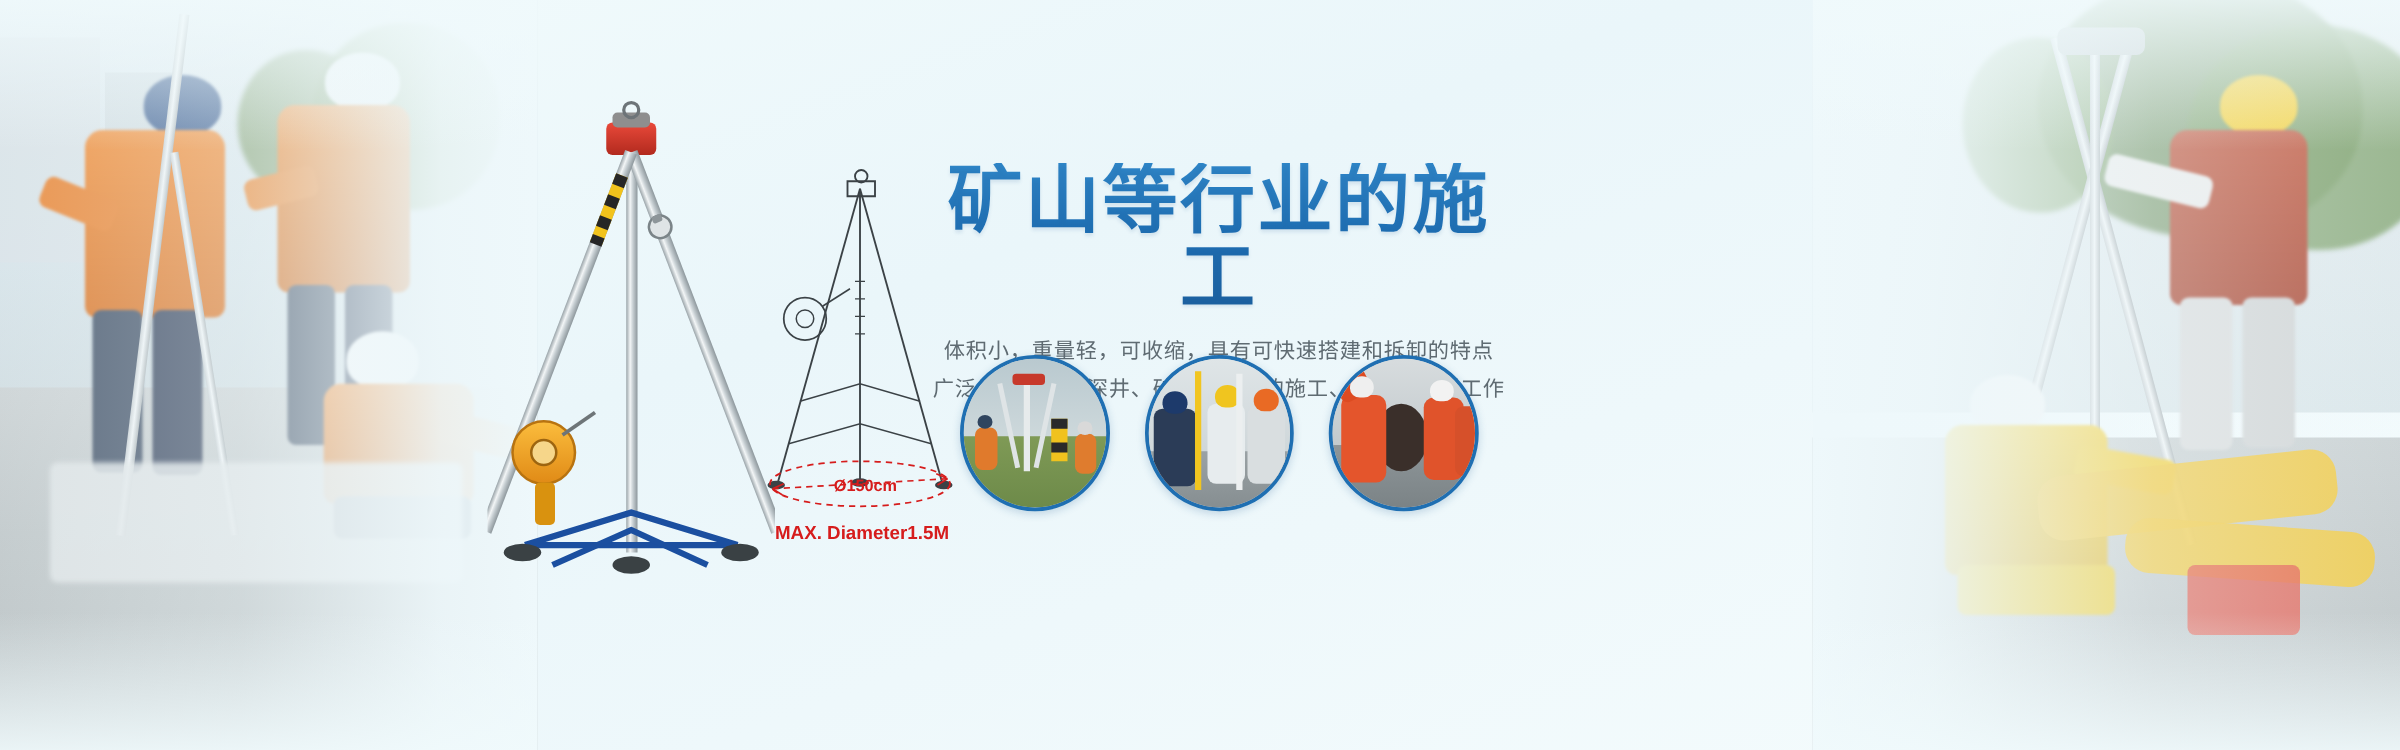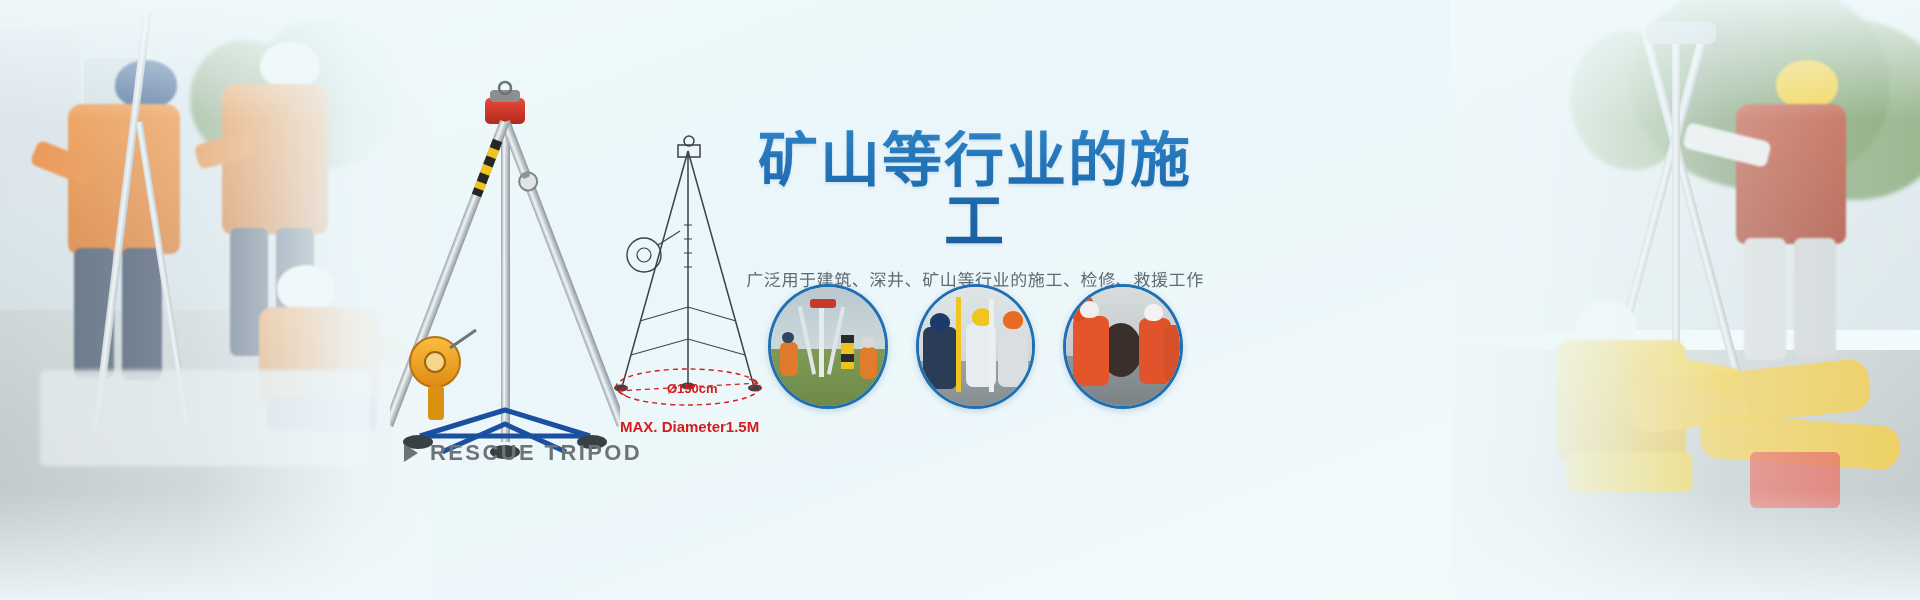--- a/index.html
+++ b/index.html
@@ -253,28 +253,25 @@
     </g>
 
     <ellipse cx="88" cy="252" rx="72" ry="18" fill="none" stroke="#d61c1c" stroke-width="1.4" stroke-dasharray="5 4"></ellipse>
     <path d="M18 256 L158 248" stroke="#d61c1c" stroke-width="1.3" stroke-dasharray="5 4"></path>
     <path d="M18 256 l9 -4 M18 256 l8 5 M158 248 l-9 -4 M158 248 l-8 5" stroke="#d61c1c" stroke-width="1.3" fill="none"></path>
   </svg>
 
   <div class="dim-label dim-d">Ø150cm</div>
   <div class="dim-label dim-max">MAX. Diameter1.5M</div>
 
-  <div class="caption">
-    <span class="cap-tri"></span>
-    <span class="cap-text">RESCUE TRIPOD</span>
-  </div>
 
   <div class="copy">
     <h1 class="title">矿山等行业的施工</h1>
     <p class="sub">
+      <span>体积小，重量轻，可收缩，具有可快速搭建和拆卸的特点</span>
       <span>广泛用于建筑、深井、矿山等行业的施工、检修、救援工作</span>
     </p>
   </div>
 
   <div class="thumbs">
 
     <div class="thumb">
       <div class="t-scene">
         <div class="t-sky" style="background:linear-gradient(180deg,#b9c9cf,#cdd8db);"></div>
         <div class="t-grd" style="background:linear-gradient(180deg,#7f9a56,#6d8a49);"></div>

